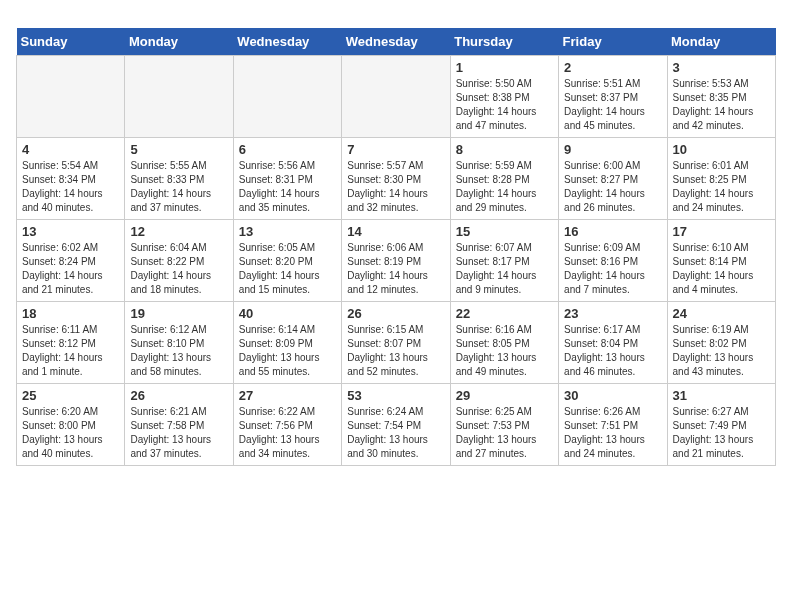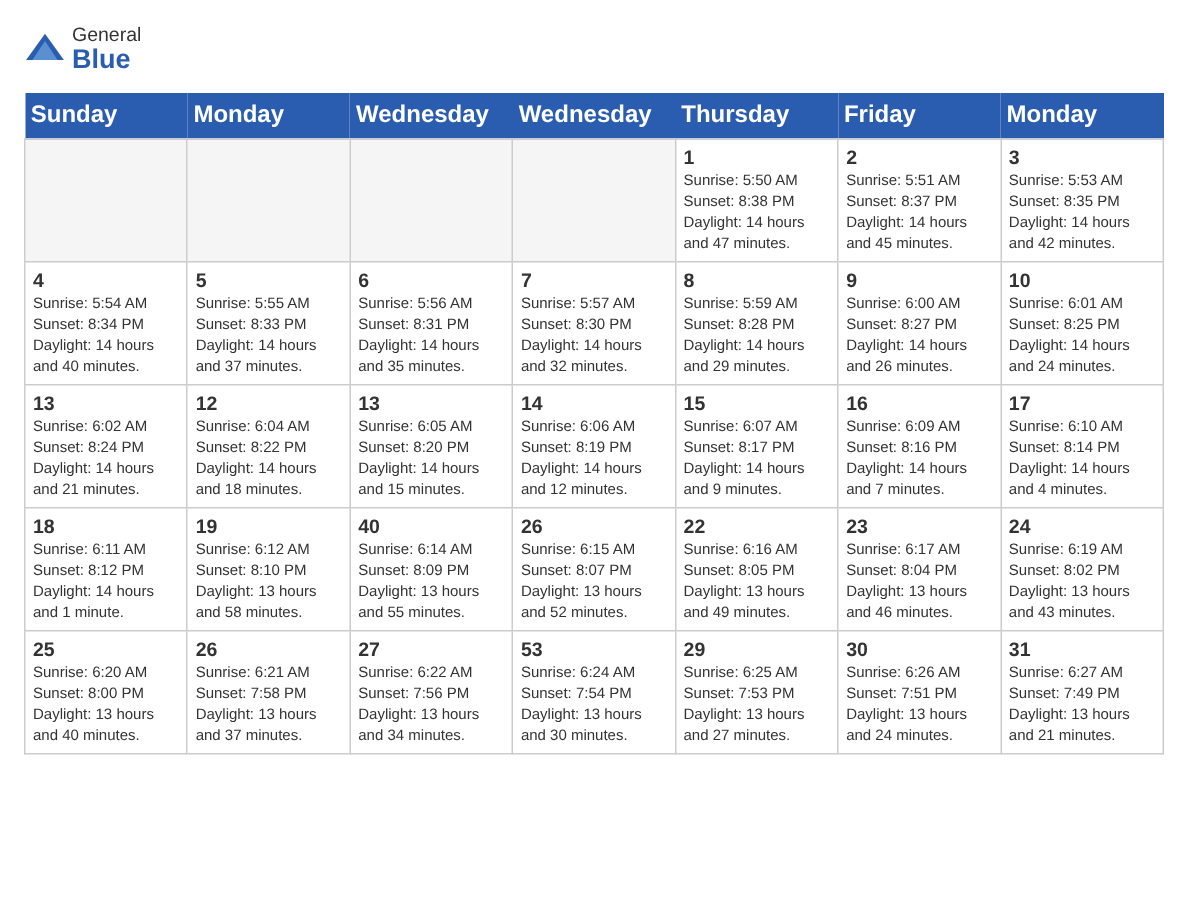--- a/index.html
+++ b/index.html
@@ -53,21 +53,21 @@
       color: #333;
     }
     table {
       width: 100%;
       border-collapse: collapse;
       table-layout: fixed;
     }
     th {
       background: #2a5db0;
       color: #fff;
-      font-size: 16px;
+      font-size: 13px;
       padding: 6px 4px;
       text-align: left;
       font-weight: bold;
     }
     td {
       border: 1px solid #ccc;
       vertical-align: top;
       padding: 4px 5px;
       font-size: 10px;
       color: #333;
@@ -90,30 +90,20 @@
       color: #333;
     }
     tr:nth-child(even) td:not(.empty) {
       background: #fff;
     }
   </style>
 </head>
 <body>
 
 <div class="header">
-  <div class="logo">
-    <svg class="logo-icon" viewBox="0 0 40 40" xmlns="http://www.w3.org/2000/svg">
-      <polygon points="20,5 38,30 2,30" fill="#2a5db0"></polygon>
-      <polygon points="20,12 32,30 8,30" fill="#5a8fd0"></polygon>
-    </svg>
-    <div class="logo-text">
-      <span class="logo-general">General</span>
-      <span class="logo-blue">Blue</span>
-    </div>
-  </div>
 </div>
 
 <table>
   <thead>
     <tr>
     <th>Sunday</th>
         <th>Monday</th>
         <th>Wednesday</th>
         <th>Wednesday</th>
         <th>Thursday</th>

